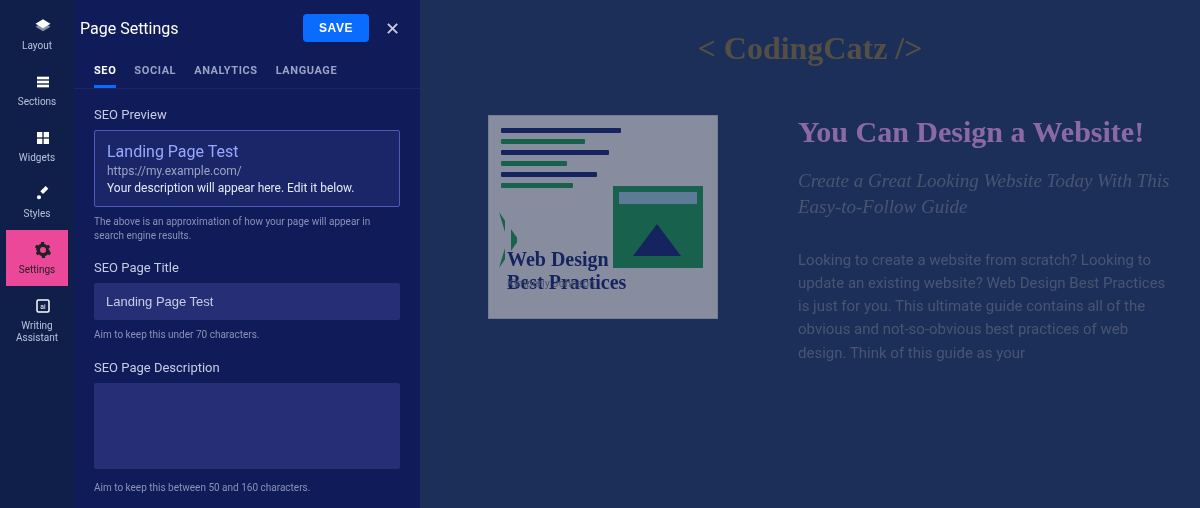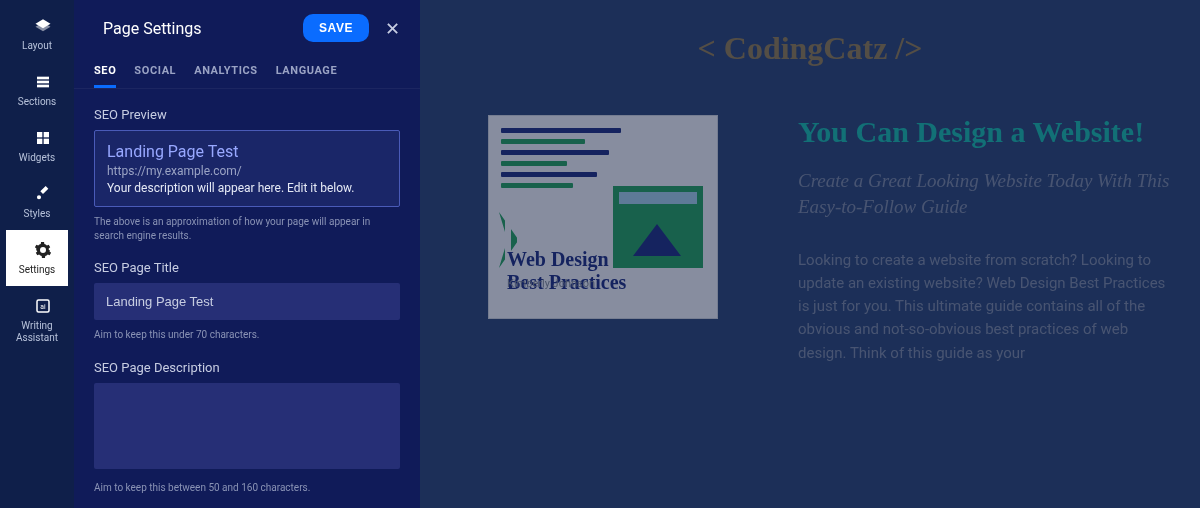--- a/index.html
+++ b/index.html
@@ -1,32 +1,32 @@
 <!DOCTYPE html>
 <html><head>
 <meta charset="utf-8">
 <style>
 * { margin: 0; padding: 0; box-sizing: border-box; }
 body { font-family: -apple-system, BlinkMacSystemFont, "Segoe UI", Roboto, sans-serif; width: 1200px; height: 508px; overflow: hidden; background: #1e3a6e; display: flex; }
 
 
 .rail { width: 74px; background: #0f1f4a; display: flex; flex-direction: column; align-items: center; padding-top: 6px; }
 .rail-item { width: 62px; display: flex; flex-direction: column; align-items: center; justify-content: center; padding: 10px 0; cursor: pointer; }
-.rail-item.active { background: #ffffff; }
+.rail-item.active { background: #ec4899; }
 .rail-item .ri-icon { width: 20px; height: 20px; display: flex; align-items: center; justify-content: center; color: #fff; margin-left: 12px; }
 .rail-item.active .ri-icon { color: #222; }
 .rail-item .ri-label { font-size: 10px; color: #b7c2da; margin-top: 4px; text-align: center; line-height: 1.2; padding: 0 4px; }
 .rail-item.active .ri-label { color: #222; }
 
 
 .panel { width: 346px; background: #101b59; color: #fff; display: flex; flex-direction: column; position: relative; }
-.panel-head { display: flex; align-items: center; justify-content: space-between; padding: 14px 20px 8px 29px; }
+.panel-head { display: flex; align-items: center; justify-content: space-between; padding: 14px 20px 8px 6px; }
 .panel-title { font-size: 16px; font-weight: 400; }
 .panel-head-actions { display: flex; align-items: center; gap: 16px; }
-.save-btn { background: #0a6cff; color: #fff; border: none; padding: 7px 16px; font-size: 12px; font-weight: 700; letter-spacing: .5px; border-radius: 10px; cursor: pointer; }
+.save-btn { background: #0a6cff; color: #fff; border: none; padding: 7px 16px; font-size: 12px; font-weight: 700; letter-spacing: .5px; border-radius: 4px; cursor: pointer; }
 .close-x { color: #c7cde2; font-size: 18px; cursor: pointer; }
 
 .tabs { display: flex; gap: 18px; padding: 14px 20px 0 20px; border-bottom: 1px solid rgba(255,255,255,.05); }
 .tab { font-size: 11px; font-weight: 700; letter-spacing: .6px; color: #9aa3c4; padding-bottom: 8px; cursor: pointer; border-bottom: 3px solid transparent; }
 .tab.active { color: #fff; border-bottom-color: #0a6cff; }
 
 .panel-body { padding: 18px 20px; overflow-y: auto; flex: 1; }
 .field-label { font-size: 13px; color: #c7cde2; margin-bottom: 8px; }
 .seo-preview { border: 1px solid #4a5bb8; background: #1a2668; border-radius: 2px; padding: 11px 12px; }
 .seo-preview .pv-title { color: #98a8ff; font-size: 16px; margin-bottom: 3px; }
@@ -37,21 +37,21 @@
 .text-input { width: 100%; background: #262f76; border: none; color: #c7cde2; font-size: 13px; padding: 11px 12px; border-radius: 2px; }
 .textarea { width: 100%; height: 86px; background: #262f76; border: none; color: #c7cde2; font-size: 13px; padding: 10px 12px; border-radius: 2px; resize: none; }
 
 
 .canvas { flex: 1; background: #27426f; position: relative; overflow: hidden; padding: 30px 28px 0 28px; }
 .overlay { position: absolute; inset: 0; background: rgba(15,25,60,.45); pointer-events: none; }
 .brand { text-align: center; font-family: Georgia, serif; font-weight: 700; color: #8c7a4e; font-size: 32px; margin-bottom: 40px; }
 .cols { display: flex; gap: 40px; }
 .col-left { flex: 0 0 310px; display: flex; justify-content: center; padding-top: 8px; }
 .col-right { flex: 1; padding-top: 8px; }
-.headline { font-family: Georgia, serif; font-weight: 700; font-size: 30px; color: #14b8a6; line-height: 1.15; margin-bottom: 18px; }
+.headline { font-family: Georgia, serif; font-weight: 700; font-size: 30px; color: #f0abfc; line-height: 1.15; margin-bottom: 18px; }
 .subhead { font-family: Georgia, serif; font-style: italic; font-size: 19px; color: #77869e; line-height: 1.4; margin-bottom: 28px; }
 .para { font-size: 15px; color: #77869e; line-height: 1.55; }
 
 .book { width: 230px; height: 204px; background: #e9edf1; border: 1px solid #c9d0d7; position: relative; overflow: hidden; }
 .book .stripes { position: absolute; top: 12px; left: 12px; width: 120px; }
 .book .stripes .st { height: 5px; margin-bottom: 6px; border-radius: 1px; }
 .book .stripes .g { background: #1f9d5a; }
 .book .stripes .b { background: #1a2d7d; }
 .book .chev { position: absolute; left: 10px; top: 96px; width: 28px; height: 56px; background: repeating-linear-gradient(90deg,#1f9d5a 0 6px, transparent 6px 12px); clip-path: polygon(0 0, 70% 50%, 0 100%, 30% 50%); }
 .book .pict { position: absolute; right: 14px; top: 70px; width: 90px; height: 82px; background: #1f9d5a; }

